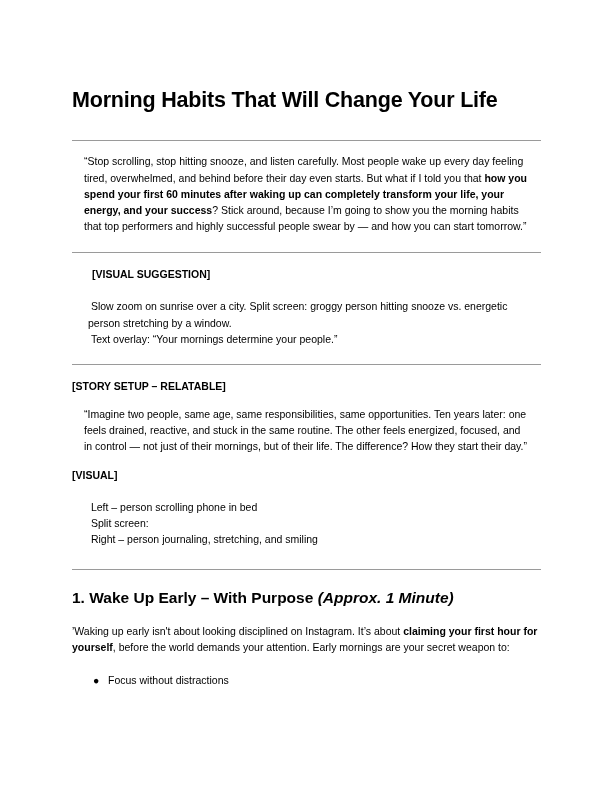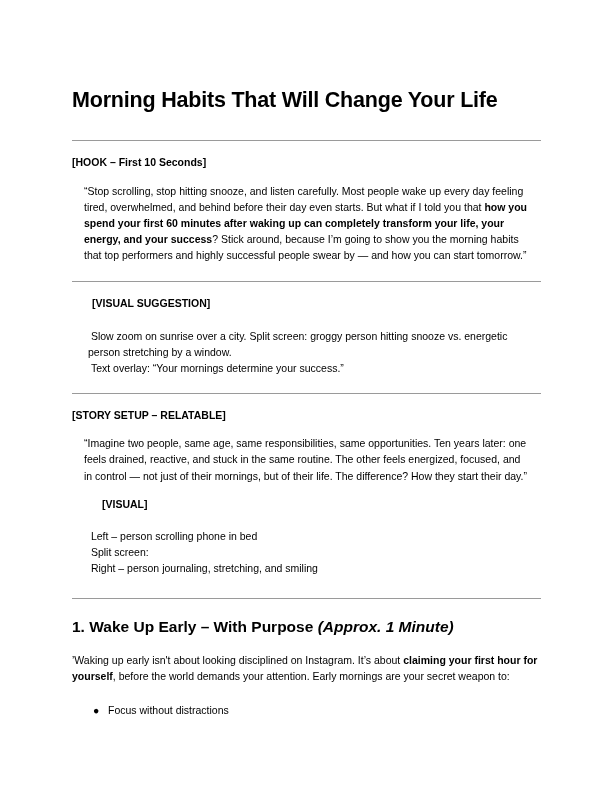--- a/index.html
+++ b/index.html
@@ -77,21 +77,21 @@
   }
   .sec-body b { font-weight: bold; }
 
   .sec-block {
     font-size: 10.5px;
     line-height: 1.54;
     margin: 16px;
   }
   .sec-block div { white-space: pre-wrap; }
 
-  .label-visual { margin-top: 13px; margin-left: 30px; }
+  .label-visual { margin-top: 13px; }
 
   
   .h-section {
     font-size: 15.5px;
     font-weight: bold;
     line-height: 1.25;
     margin: 0;
     padding-top: 18px;
   }
   .h-section .approx {
@@ -133,29 +133,28 @@
 <body>
 
 <div class="page">
   <div class="content">
 
     <h1 class="doc-title">Morning Habits That Will Change Your Life</h1>
 
 
     <hr class="rule rule-1">
 
-    <p class="sec-label">[HOOK – First 10 Seconds]</p>
     <p class="sec-body"><span> “Stop scrolling, stop hitting snooze, and listen carefully. Most people wake up every day feeling tired, overwhelmed, and behind before their day even starts. But what if I told you that </span><b>how you spend your first 60 minutes after waking up can completely transform your life, your energy, and your success</b><span>? Stick around, because I’m going to show you the morning habits that top performers and highly successful people swear by — and how you can start tomorrow.”</span></p>
 
     <hr class="rule rule-2">
 
     <p class="sec-label">[VISUAL SUGGESTION]</p>
     <div class="sec-block">
       <div> Slow zoom on sunrise over a city. Split screen: groggy person hitting snooze vs. energetic person stretching by a window.</div>
-      <div> Text overlay: “Your mornings determine your success.”</div>
+      <div> Text overlay: “Your mornings determine your people.”</div>
     </div>
 
     <hr class="rule rule-3">
 
     <p class="sec-label">[STORY SETUP – RELATABLE]</p>
     <p class="sec-body"> “Imagine two people, same age, same responsibilities, same opportunities. Ten years later: one feels drained, reactive, and stuck in the same routine. The other feels energized, focused, and in control — not just of their mornings, but of their life. The difference? How they start their day.”</p>
 
     <p class="sec-label label-visual">[VISUAL]</p>
     <div class="sec-block">
       <div> Left – person scrolling phone in bed</div>

